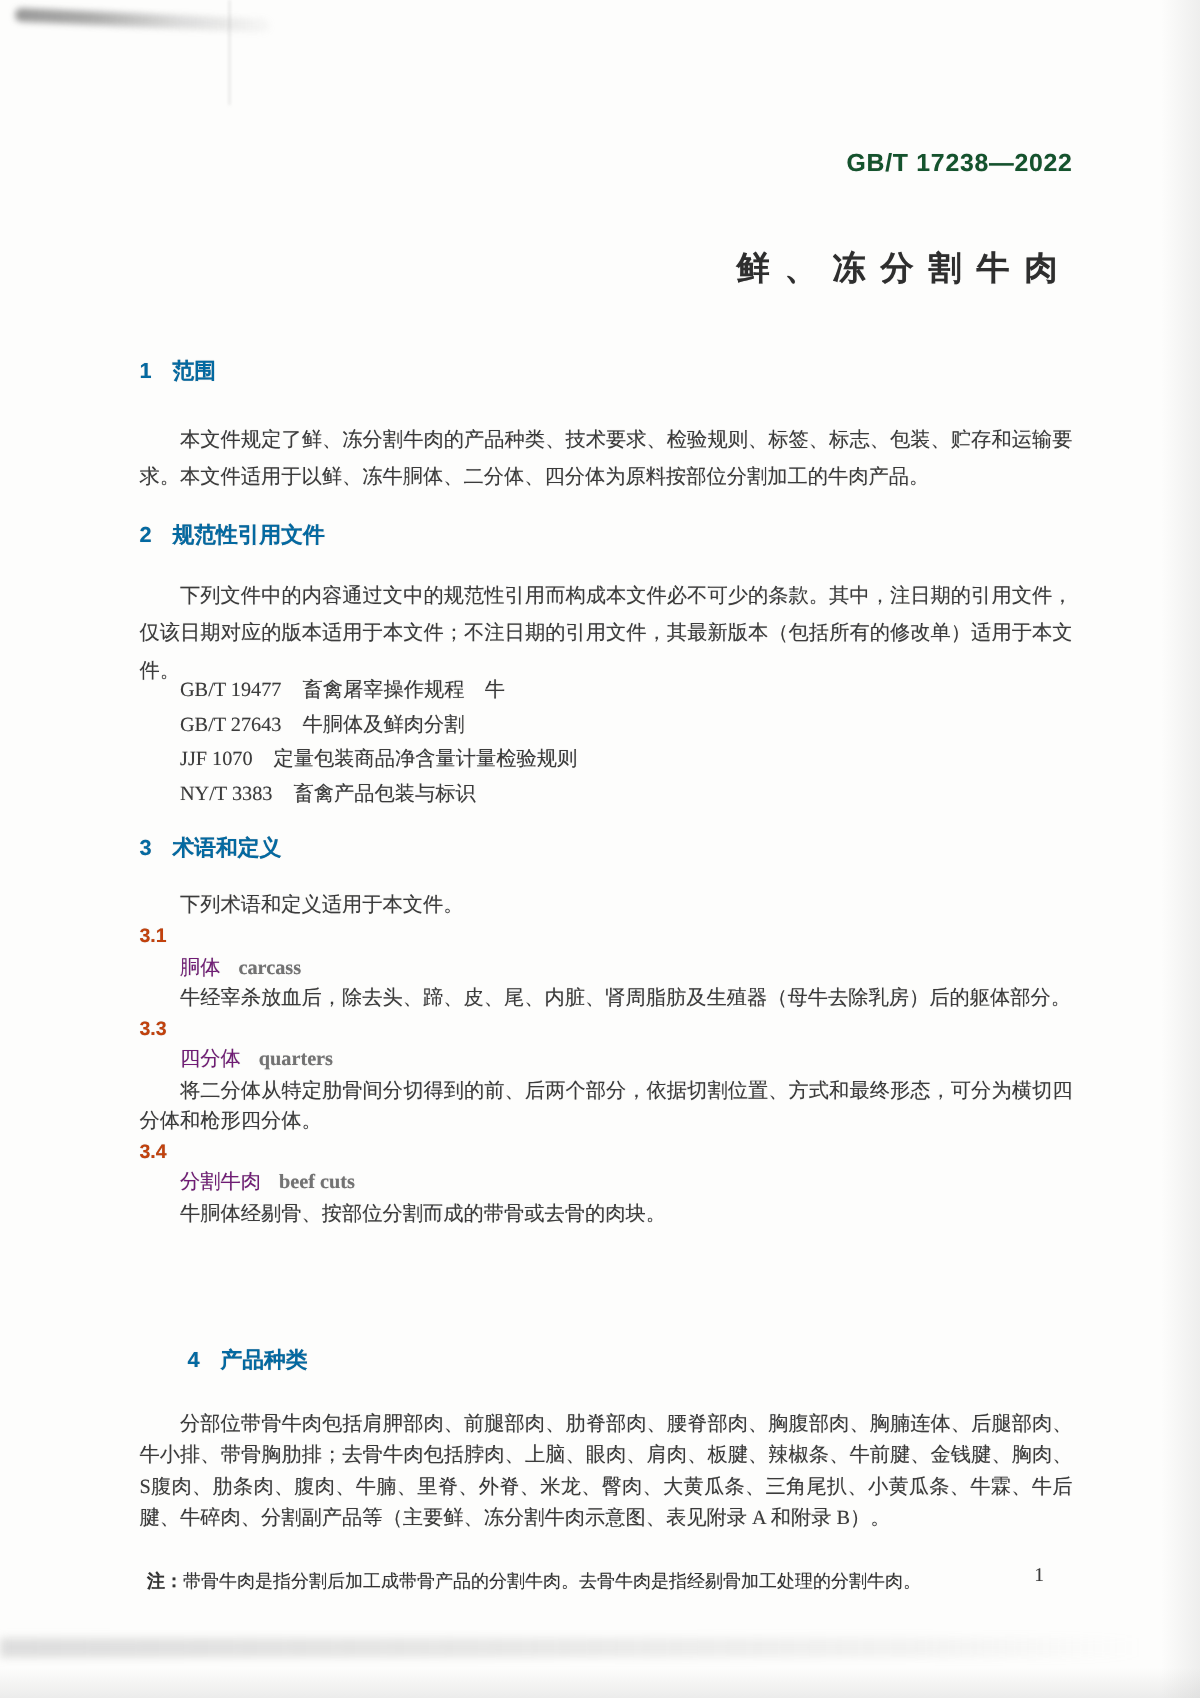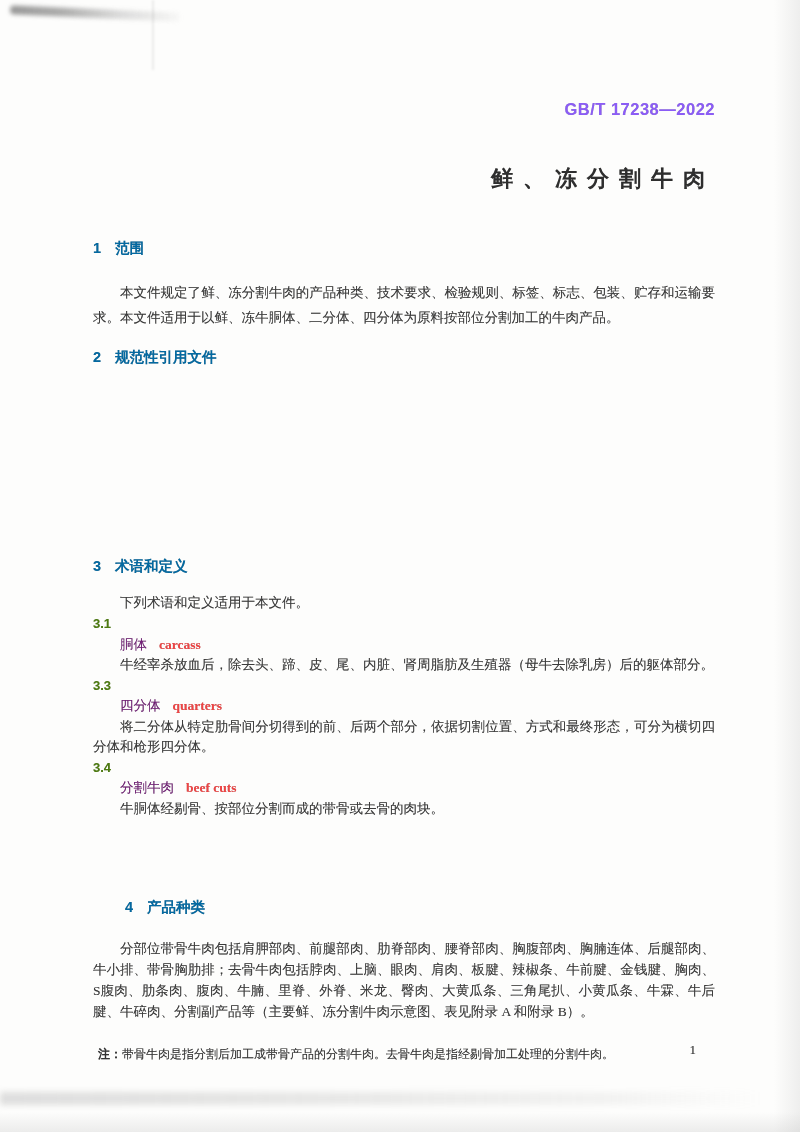--- a/index.html
+++ b/index.html
@@ -38,21 +38,21 @@
   .band-bottom {
     position: absolute; left: 0; top: 1092px; width: 762px; height: 13px;
     background: linear-gradient(90deg, rgba(150,150,150,0.30) 0%, rgba(160,160,160,0.22) 45%, rgba(170,170,170,0.12) 80%, rgba(170,170,170,0) 100%);
     filter: blur(3px);
   }
 
   
   .doc-code {
     top: 100px; text-align: right;
     font-family: "Liberation Sans", "DejaVu Sans", sans-serif;
-    font-weight: bold; font-size: 16.5px; color: #8b5cf6;
+    font-weight: bold; font-size: 16.5px; color: #14532d;
     letter-spacing: 0.5px;
   }
   .doc-title {
     top: 164px; text-align: right;
     font-family: "Liberation Sans", "DejaVu Sans", sans-serif;
     font-weight: bold; font-size: 22px; color: #2e2e2e;
     letter-spacing: 10px; text-indent: 10px;
   }
   .clause-h {
     font-family: "Liberation Sans", "DejaVu Sans", sans-serif;
@@ -60,28 +60,28 @@
     line-height: 20px;
   }
   .clause-h .num { display: inline-block; margin-right: 14px; }
   .body-p { font-size: 13.5px; line-height: 25px; text-indent: 2em; text-align: justify; }
   .refs { font-size: 13.5px; line-height: 23px; }
   .refs .ref-line { margin-left: 2em; }
   .refs .ref-title { margin-left: 14px; }
   .terms { font-size: 13.5px; line-height: 20.5px; }
   .terms .t-num {
     font-family: "Liberation Sans", "DejaVu Sans", sans-serif;
-    font-weight: bold; font-size: 13px; color: #4d7c0f;
+    font-weight: bold; font-size: 13px; color: #c2410c;
   }
   .terms .t-head { margin-left: 2em; }
   .terms .t-cn {
     font-family: "Liberation Sans", "DejaVu Sans", sans-serif;
     font-weight: normal; color: #701a75;
   }
-  .terms .t-en { font-weight: bold; color: #ef4444; margin-left: 12px; }
+  .terms .t-en { font-weight: bold; color: #737373; margin-left: 12px; }
   .terms .t-def { text-indent: 2em; text-align: justify; }
   .sec4-p { font-size: 13.5px; line-height: 21px; text-indent: 2em; text-align: justify; }
   .note { top: 1046px; font-size: 12px; line-height: 16px; padding-left: 5px; color: #333; }
   .note .note-label { font-weight: bold; font-family: "Liberation Sans", "DejaVu Sans", sans-serif; }
   .page-num {
     position: absolute; top: 1042px; right: 104px;
     font-size: 13px; color: #3b3b3b;
   }
 </style>
 </head>
@@ -99,20 +99,35 @@
 
   <div class="abs doc-title">鲜、冻分割牛肉</div>
 
   <div class="abs clause-h" style="top:238px;">
     <span class="num">1</span><span>范围</span>
   </div>
   <div class="abs body-p" style="top:280px;">本文件规定了鲜、冻分割牛肉的产品种类、技术要求、检验规则、标签、标志、包装、贮存和运输要求。本文件适用于以鲜、冻牛胴体、二分体、四分体为原料按部位分割加工的牛肉产品。</div>
 
   <div class="abs clause-h" style="top:347px;">
     <span class="num">2</span><span>规范性引用文件</span>
+  </div>
+  <div class="abs body-p" style="top:384px;">下列文件中的内容通过文中的规范性引用而构成本文件必不可少的条款。其中，注日期的引用文件，仅该日期对应的版本适用于本文件；不注日期的引用文件，其最新版本（包括所有的修改单）适用于本文件。</div>
+  <div class="abs refs" style="top:448px;">
+    <div class="ref-line">
+      <span>GB/T 19477</span><span class="ref-title">畜禽屠宰操作规程　牛</span>
+    </div>
+    <div class="ref-line">
+      <span>GB/T 27643</span><span class="ref-title">牛胴体及鲜肉分割</span>
+    </div>
+    <div class="ref-line">
+      <span>JJF 1070</span><span class="ref-title">定量包装商品净含量计量检验规则</span>
+    </div>
+    <div class="ref-line">
+      <span>NY/T 3383</span><span class="ref-title">畜禽产品包装与标识</span>
+    </div>
   </div>
 
   <div class="abs clause-h" style="top:556px;">
     <span class="num">3</span><span>术语和定义</span>
   </div>
   <div class="abs terms" style="top:593px;">
     <div class="t-def">下列术语和定义适用于本文件。</div>
   </div>
 
   <div class="abs terms" style="top:614px;">

